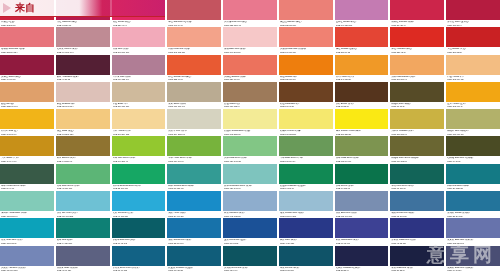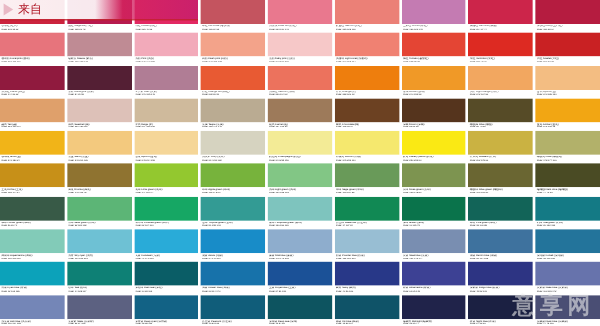--- a/index.html
+++ b/index.html
@@ -67,21 +67,21 @@
   }
   #wm-play{
     width:0;height:0;
     border-top:5px solid transparent;
     border-bottom:5px solid transparent;
     border-left:8px solid #e9b9c5;
     margin-right:4px;
     flex:0 0 auto;
   }
   #wm-cn{
-    font-size:10px;color:#b01a28;font-weight:normal;
+    font-size:10px;color:#b01a28;font-weight:bold;
     margin-right:5px;white-space:nowrap;
   }
   #wm-url{
     font-family:"Liberation Mono", monospace;
     font-size:10px;color:#b01a28;font-weight:bold;
     white-space:nowrap;letter-spacing:0.3px;
   }
 
   
   #wm-bottom{

